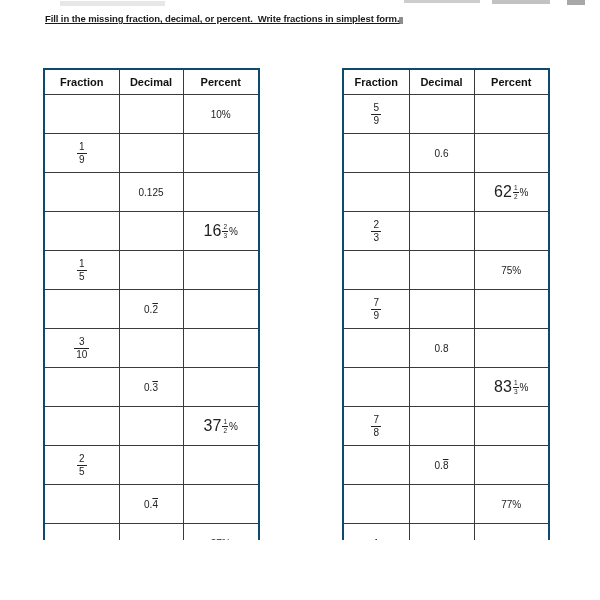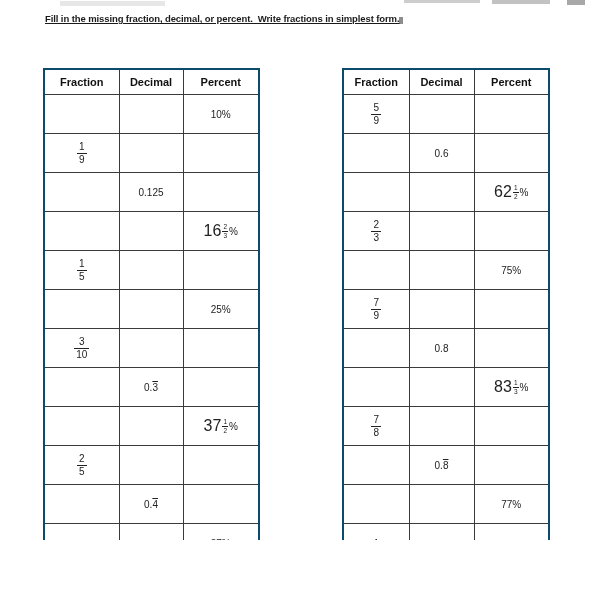--- a/index.html
+++ b/index.html
@@ -101,22 +101,22 @@
                 <span class="pct">%</span>
               </span></td>
           </tr>
           <tr>
             <td><span class="frac"><span class="fnum">1</span><span class="fden">5</span></span></td>
             <td></td>
             <td></td>
           </tr>
           <tr>
             <td></td>
-            <td></td>
-            <td><span class="val">25%</span></td>
+            <td><span class="val">0.<span class="over">2</span></span></td>
+            <td></td>
           </tr>
           <tr>
             <td><span class="frac"><span class="fnum">3</span><span class="fden">10</span></span></td>
             <td></td>
             <td></td>
           </tr>
           <tr>
             <td></td>
             <td><span class="val">0.<span class="over">3</span></span></td>
             <td></td>

